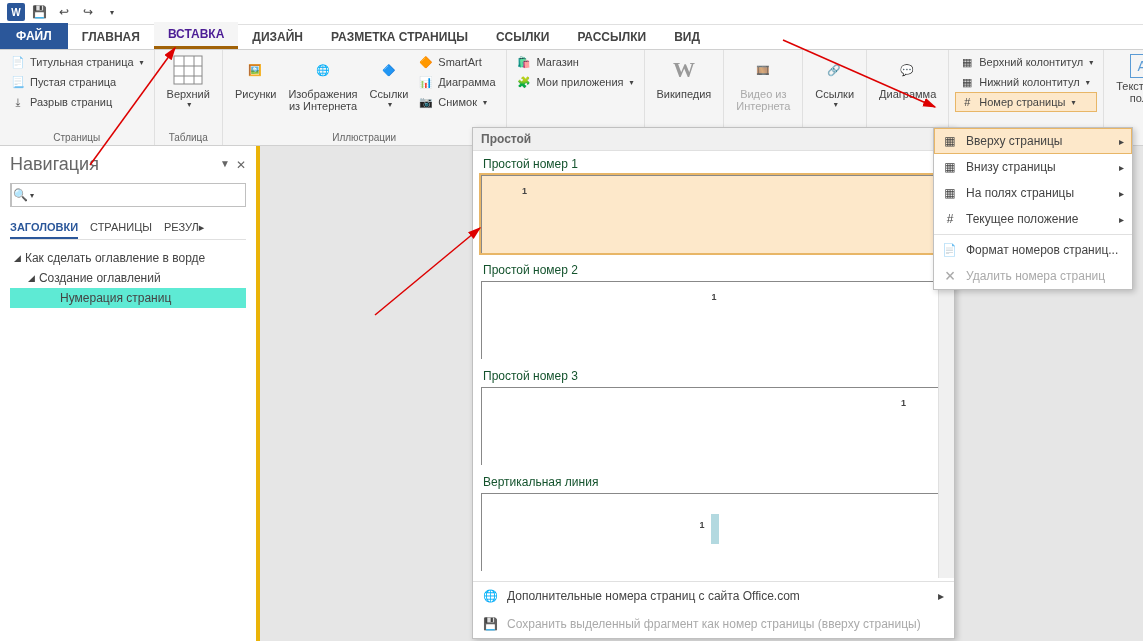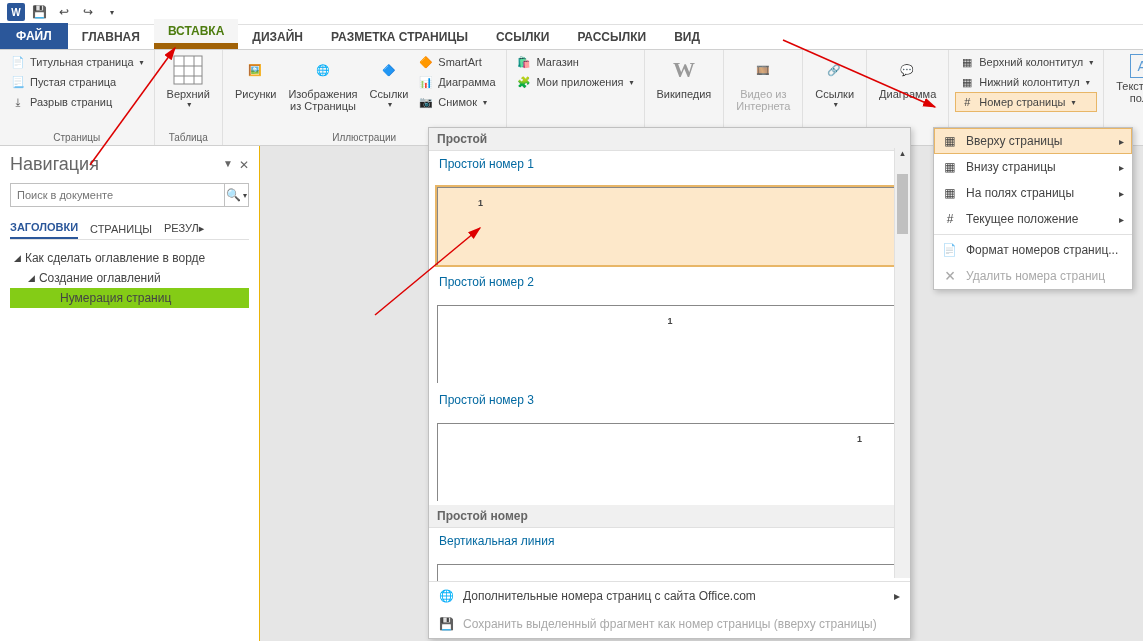--- a/index.html
+++ b/index.html
@@ -7,63 +7,63 @@
 
 .titlebar { height: 25px; background: #fff; display: flex; align-items: center; border-bottom: 1px solid #e0e0e0; }
 .qat { display: flex; align-items: center; padding-left: 5px; gap: 2px; }
 .qat-btn { width: 22px; height: 22px; display: flex; align-items: center; justify-content: center; cursor: pointer; }
 .word-icon { width: 18px; height: 18px; background: #2b579a; color: #fff; display: flex; align-items: center; justify-content: center; font-size: 10px; font-weight: bold; border-radius: 2px; }
 .title-text { flex: 1; text-align: center; font-size: 12px; color: #666; }
 
 .tabs { height: 25px; background: #fff; display: flex; align-items: flex-end; border-bottom: 1px solid #d0d0d0; font-weight: bold; }
 .tab { padding: 5px 14px; font-size: 12px; color: #444; cursor: pointer; text-transform: uppercase; }
 .tab.file { background: #2b579a; color: #fff; padding: 6px 16px; }
-.tab.active { color: #4d7c0f; border-bottom: 6px solid #a16207; background: #f5f5f5; }
+.tab.active { color: #4c1d95; border-bottom: 3px solid #a16207; background: #f5f5f5; }
 
 .ribbon { height: 96px; background: #f5f5f5; border-bottom: 1px solid #d0d0d0; display: flex; }
 .ribbon-group { border-right: 1px solid #e0e0e0; padding: 2px 6px 0; display: flex; flex-direction: column; }
 .group-content { flex: 1; display: flex; align-items: flex-start; }
 .group-label { font-size: 10px; text-align: center; color: #666; padding-bottom: 2px; }
 .rbtn-sm { display: flex; align-items: center; gap: 4px; padding: 2px 4px; font-size: 11px; cursor: pointer; white-space: nowrap; }
 .rbtn-lg { display: flex; flex-direction: column; align-items: center; padding: 2px 6px; cursor: pointer; font-size: 11px; text-align: center; }
 .rbtn-lg-icon { width: 32px; height: 32px; display: flex; align-items: center; justify-content: center; margin-bottom: 2px; }
 .rcol { display: flex; flex-direction: column; }
 .ricon16 { width: 16px; height: 16px; display: inline-flex; align-items: center; justify-content: center; }
 .caret { font-size: 8px; margin-left: 2px; }
 
 .main { display: flex; height: calc(641px - 146px); }
-.navpane { width: 260px; border-right: 1px solid #eab308; background: #fff; padding: 8px 10px; }
+.navpane { width: 260px; border-right: 4px solid #eab308; background: #fff; padding: 8px 10px; }
 .nav-header { display: flex; justify-content: space-between; align-items: center; margin-bottom: 8px; }
 .nav-title { font-size: 18px; color: #666; }
 .nav-controls { display: flex; gap: 6px; color: #666; }
 .search-box { display: flex; border: 1px solid #c0c0c0; height: 24px; margin-bottom: 10px; }
 .search-input { flex: 1; border: none; outline: none; padding: 0 6px; font-size: 11px; }
 .search-btn { width: 24px; border-left: 1px solid #c0c0c0; display: flex; align-items: center; justify-content: center; cursor: pointer; }
-.nav-tabs { display: flex; gap: 12px; border-bottom: 1px solid #e0e0e0; margin-bottom: 8px; align-items: flex-end; }
+.nav-tabs { display: flex; gap: 12px; border-bottom: 1px solid #e0e0e0; margin-bottom: 8px; }
 .nav-tab { font-size: 11px; padding: 4px 0; color: #444; cursor: pointer; }
 .nav-tab.active { color: #2b579a; border-bottom: 2px solid #2b579a; font-weight: bold; }
 .outline-item { font-size: 12px; padding: 3px 4px; cursor: pointer; display: flex; align-items: center; gap: 4px; }
-.outline-item.selected { background: #84cc16; }
+.outline-item.selected { background: #5eead4; }
 .outline-indent1 { padding-left: 18px; }
 .outline-indent2 { padding-left: 50px; }
 .doc-area { flex: 1; background: #e6e6e6; }
 
 
 .dropdown1 { position: absolute; top: 127px; left: 933px; width: 200px; background: #fff; border: 1px solid #c0c0c0; box-shadow: 2px 2px 6px rgba(0,0,0,0.2); z-index: 10; }
 .dd-item { display: flex; align-items: center; gap: 8px; padding: 5px 8px; font-size: 12px; cursor: pointer; }
 .dd-item:hover, .dd-item.hover { background: #fde8ca; border: 1px solid #e8b667; padding: 4px 7px; }
 .dd-item.disabled { color: #aaa; cursor: default; }
 .dd-sep { height: 1px; background: #e0e0e0; margin: 2px 0; }
 .dd-icon { width: 16px; height: 16px; display: flex; align-items: center; justify-content: center; }
 .dd-arrow { margin-left: auto; font-size: 10px; }
 
-.gallery { position: absolute; top: 127px; left: 428px; width: 483px; background: #fff; border: 1px solid #c0c0c0; box-shadow: 2px 2px 6px rgba(0,0,0,0.2); z-index: 9; }
+.gallery { position: absolute; top: 127px; left: 472px; width: 483px; background: #fff; border: 1px solid #c0c0c0; box-shadow: 2px 2px 6px rgba(0,0,0,0.2); z-index: 9; }
 .gallery-header { background: #f0f0f0; padding: 4px 8px; font-size: 12px; font-weight: bold; color: #666; border-bottom: 1px solid #e0e0e0; }
 .gallery-body { max-height: 430px; overflow-y: auto; padding: 0 8px 8px; }
-.gallery-label { font-size: 12px; padding: 6px 2px 16px; color: #0369a1; }
+.gallery-label { font-size: 12px; padding: 6px 2px 4px; color: #14532d; }
 .preview { border: 1px solid #888; border-right: none; border-bottom: none; height: 78px; position: relative; background: #fff; margin-bottom: 4px; }
 .preview.selected { outline: 2px solid #e8b667; background: #fde8ca; }
 .pnum { position: absolute; font-size: 9px; font-weight: bold; }
 .pnum.left { top: 10px; left: 40px; }
 .pnum.center { top: 10px; left: 50%; transform: translateX(-50%); }
 .pnum.right { top: 10px; right: 40px; }
 .vline { position: absolute; top: 20px; left: 50%; width: 8px; height: 30px; background: #b3d9e0; transform: translateX(-3px); }
 .gallery-footer { border-top: 1px solid #e0e0e0; }
 .gf-item { display: flex; align-items: center; gap: 8px; padding: 6px 10px; font-size: 12px; cursor: pointer; }
 .gf-item.disabled { color: #aaa; }
@@ -152,21 +152,21 @@
     <div class="group-label">Таблица</div>
   </div>
   <div class="ribbon-group">
     <div class="group-content">
       <div class="rbtn-lg">
           <div class="rbtn-lg-icon">🖼️</div>
           <span>Рисунки</span>
         </div>
       <div class="rbtn-lg">
           <div class="rbtn-lg-icon">🌐</div>
-          <span>Изображения из Страницы</span>
+          <span>Изображения из Интернета</span>
         </div>
       <div class="rbtn-lg">
           <div class="rbtn-lg-icon">🔷</div>
           <span>Ссылки</span>
           <span class="caret">▾</span>
         </div>
       <div class="rcol">
         <div class="rbtn-sm">
             <span class="ricon16">🔶</span>
             <span>SmartArt</span>
@@ -273,21 +273,20 @@
 <div class="main">
   <div class="navpane">
     <div class="nav-header">
       <div class="nav-title">Навигация</div>
       <div class="nav-controls">
         <span style="cursor:pointer;font-size:10px">▼</span>
         <span style="cursor:pointer">✕</span>
       </div>
     </div>
     <div class="search-box">
-      <input class="search-input" placeholder="Поиск в документе" style="">
       <div class="search-btn">
           <span>🔍</span>
           <span class="caret">▾</span>
         </div>
     </div>
     <div class="nav-tabs">
       <div class="nav-tab active">ЗАГОЛОВКИ</div>
       <div class="nav-tab">СТРАНИЦЫ</div>
       <div class="nav-tab"><span>РЕЗУЛ</span><span>▸</span></div>
     </div>
@@ -348,21 +347,20 @@
         <span class="pnum left">1</span>
       </div>
     <div class="gallery-label">Простой номер 2</div>
     <div class="preview">
         <span class="pnum center">1</span>
       </div>
     <div class="gallery-label">Простой номер 3</div>
     <div class="preview">
         <span class="pnum right">1</span>
       </div>
-    <div class="gallery-header" style="margin:4px -8px 0">Простой номер</div>
     <div class="gallery-label">Вертикальная линия</div>
     <div class="preview">
         <span class="pnum center" style="top:26px;left:calc(50% - 12px)">1</span>
         <div class="vline"></div>
       </div>
   </div>
   <div class="scrollbar-stub">
       <div style="text-align:center;font-size:9px">▴</div>
       <div class="scroll-thumb"></div>
     </div>

